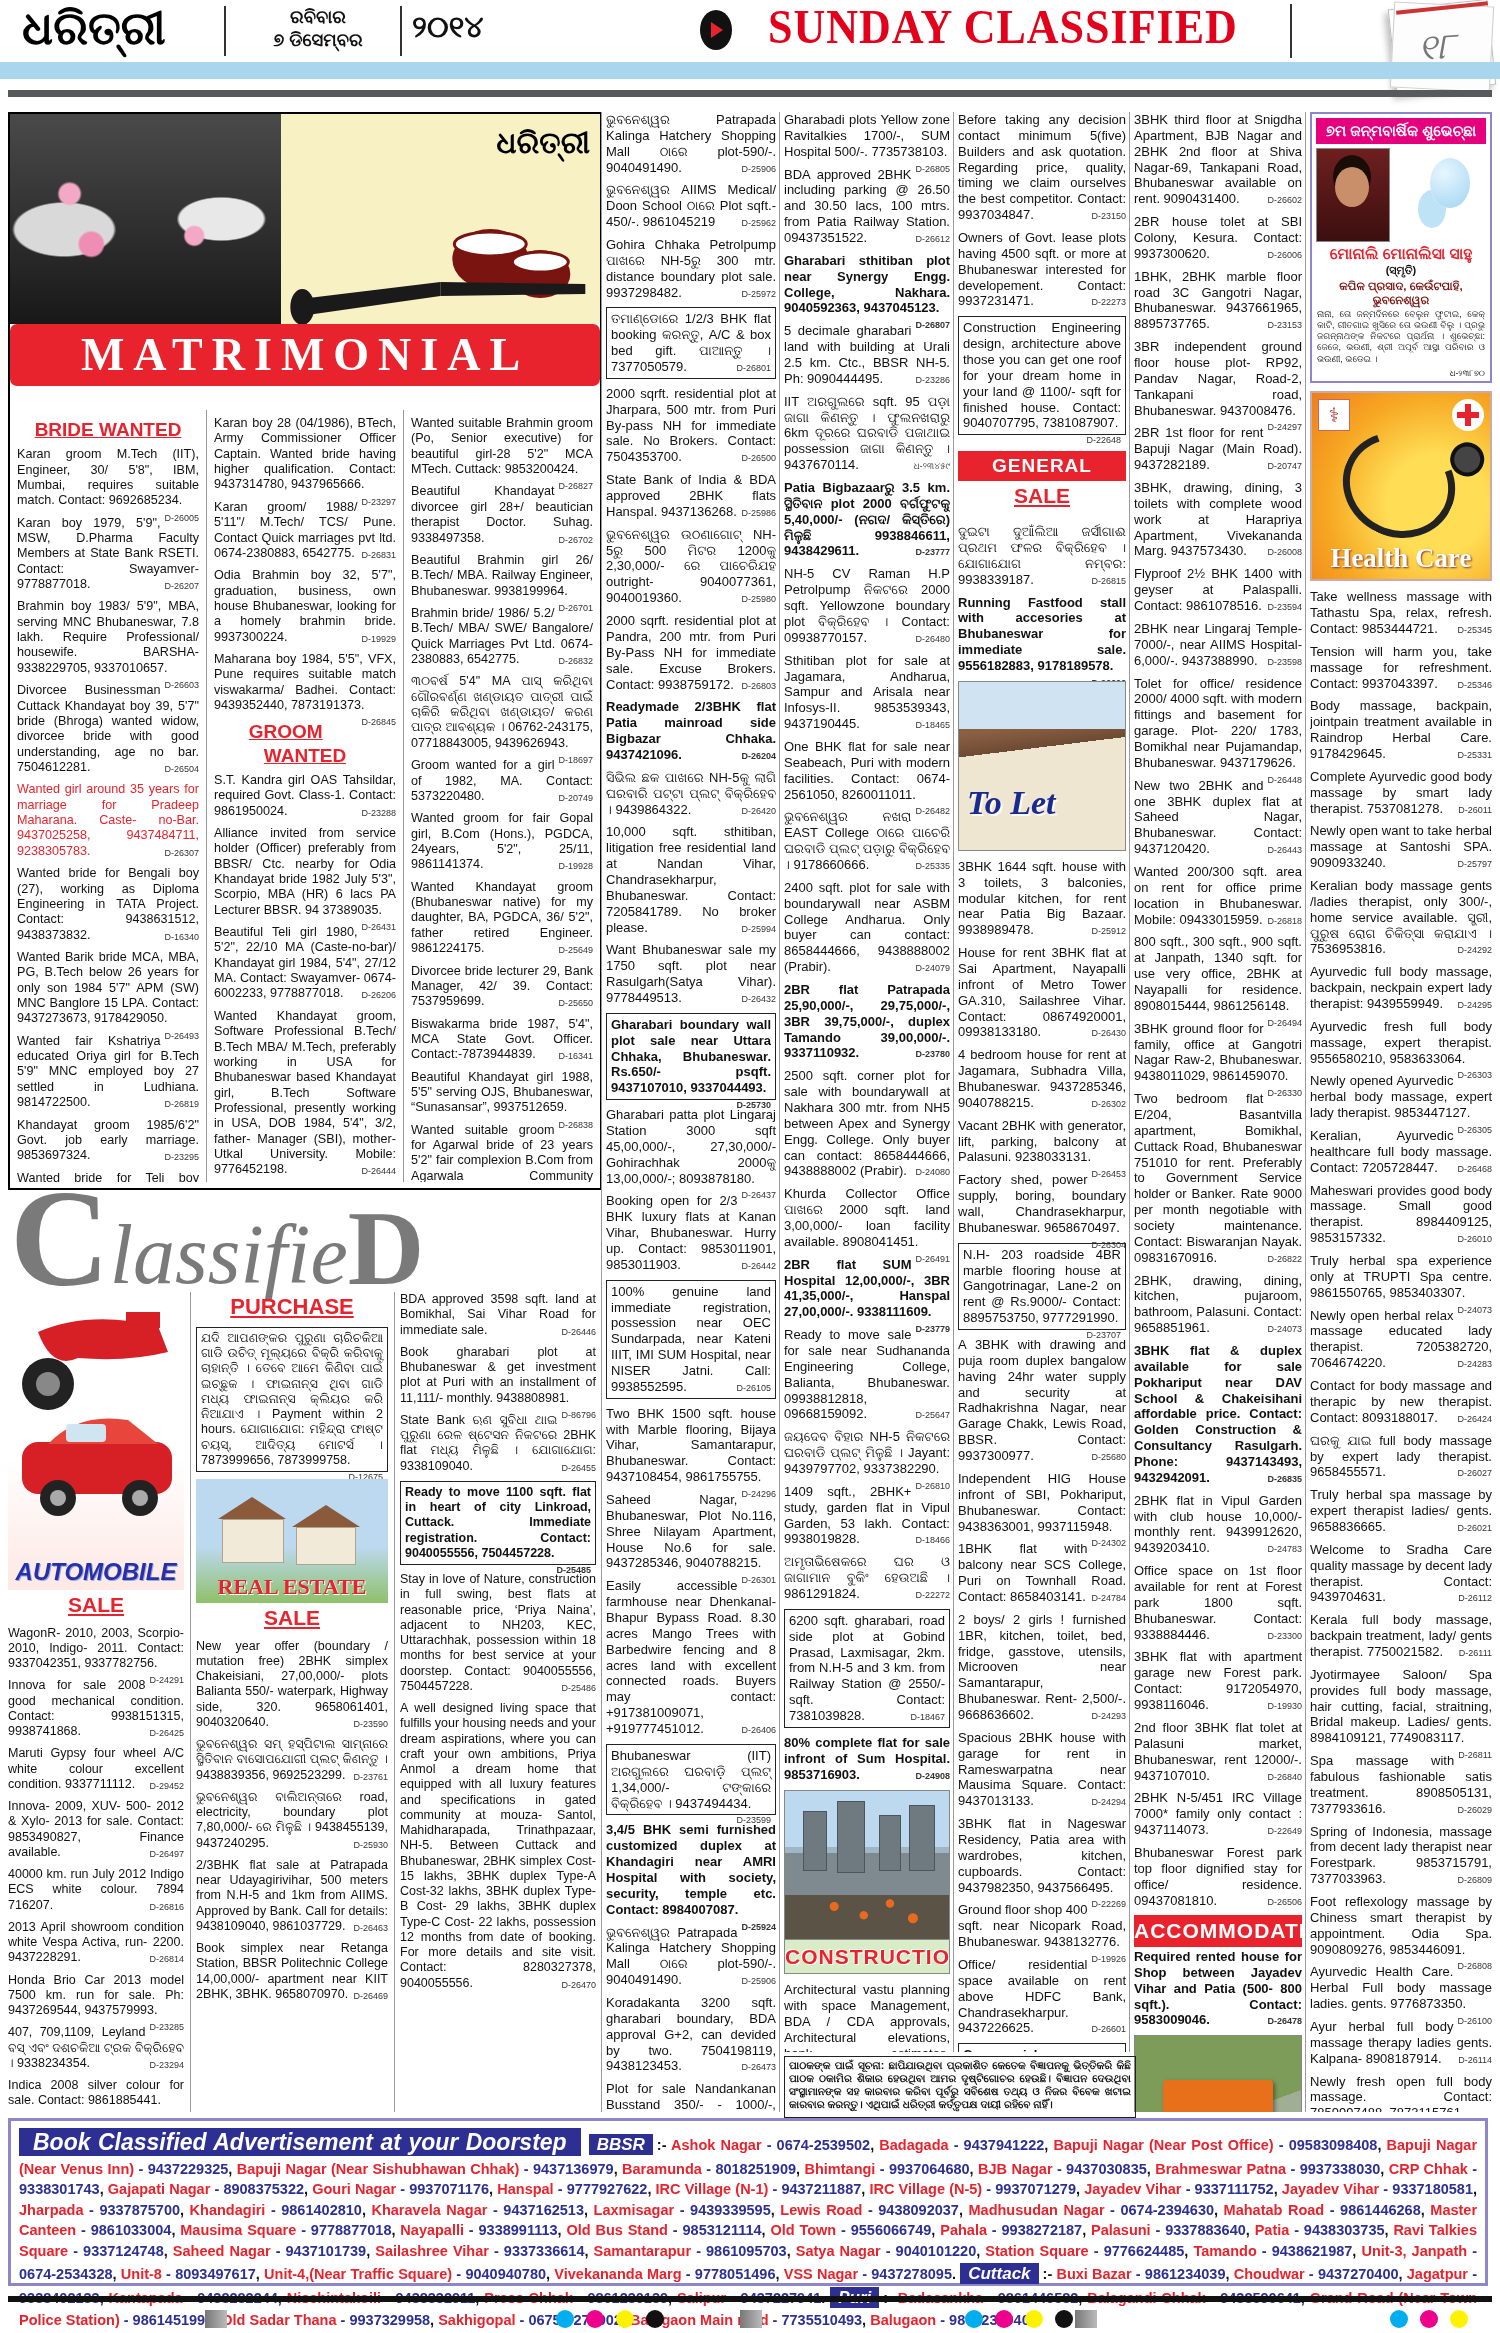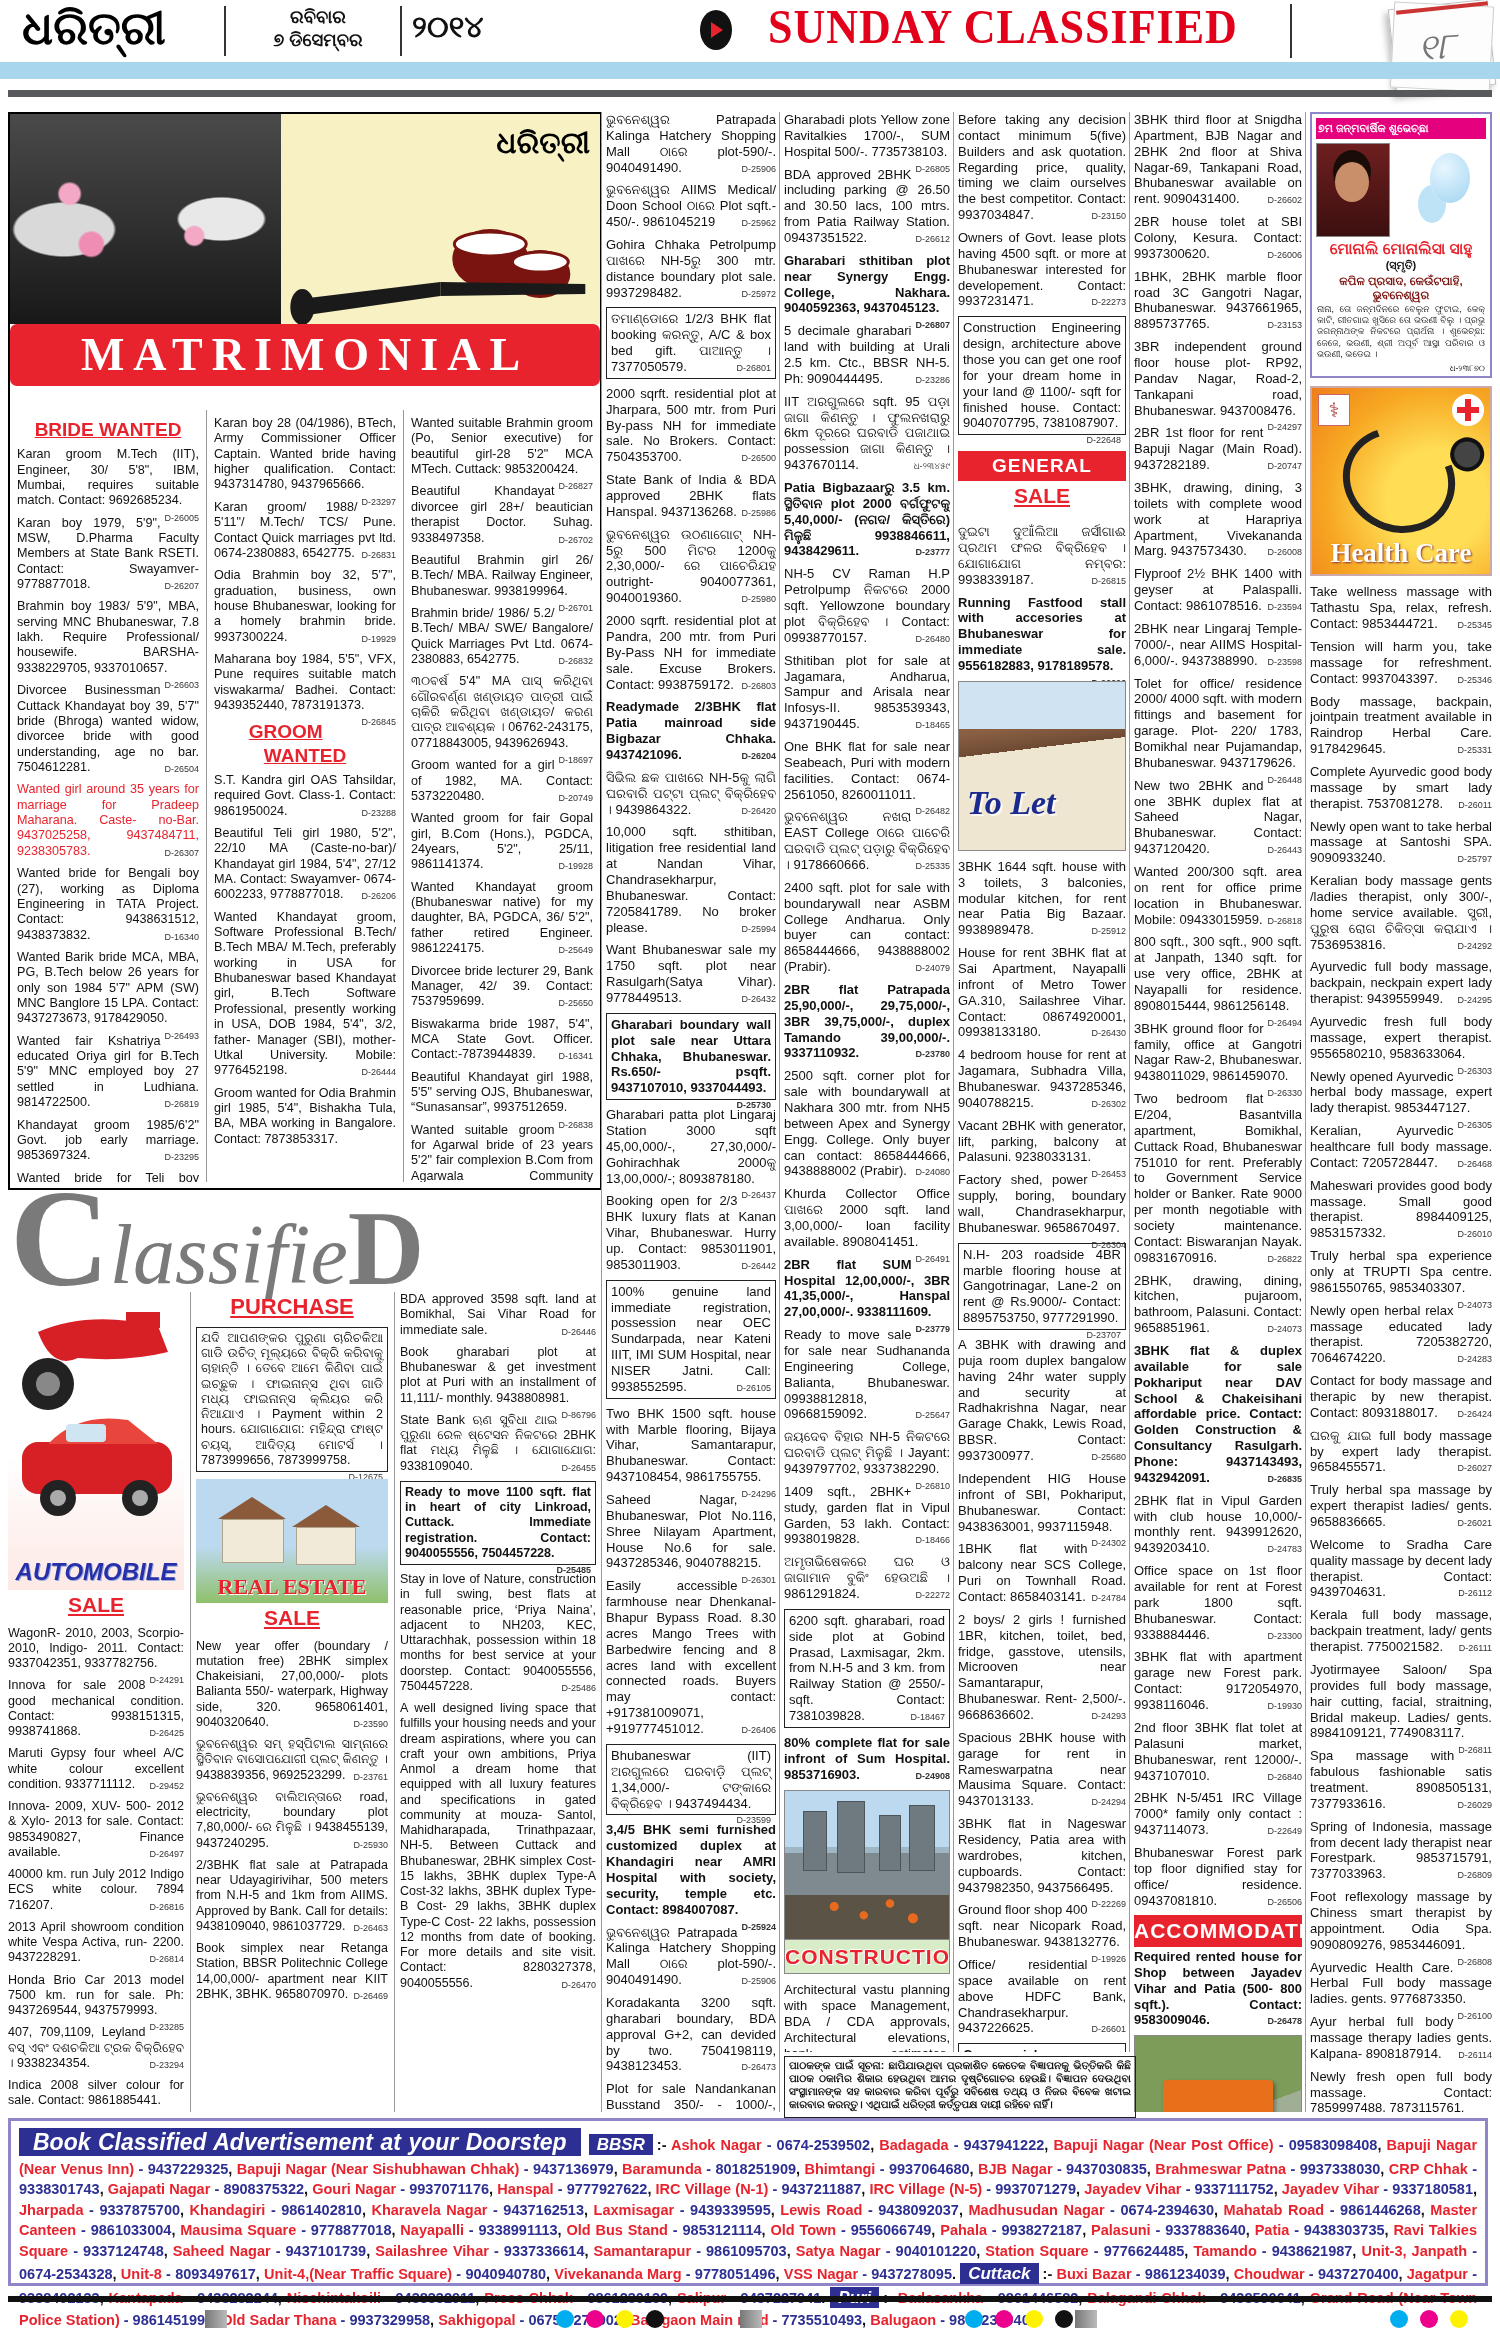--- a/index.html
+++ b/index.html
@@ -85,21 +85,21 @@
                border:1px solid #888;border-top:none;text-shadow:1px 1px 0 #fff,-1px -1px 0 #fff;letter-spacing:1px;}
   .blk-accom{font-size:21px;}
   .blk-packers{height:194px;margin:4px 0 8px 0;position:relative;border:1px solid #888;background:
       linear-gradient(160deg,#7d9c5a 0 45%,#9fae94 45% 55%,#8e8e8e 55%);overflow:hidden;}
   .truck{position:absolute;left:28px;top:44px;width:110px;height:84px;background:#e8701a;border-radius:4px;box-shadow:2px 2px 4px rgba(0,0,0,.4);}
   .truck:before{content:"";position:absolute;left:-22px;bottom:0;width:24px;height:46px;background:#d8590f;border-radius:4px 0 0 3px;}
   .truck:after{content:"";position:absolute;left:-18px;bottom:-10px;width:16px;height:16px;background:#222;border-radius:50%;
                box-shadow:28px 0 0 #222,62px 0 0 #222,96px 0 0 #222;}
   
   .bday{border:2px solid #8f86c9;background:#fff;margin-bottom:8px;}
-  .bday-head{background:#e5007d;color:#fff;font-weight:bold;font-size:11px;padding:4px 2px;margin:4px;}
+  .bday-head{background:#e5007d;color:#fff;font-weight:bold;text-align:center;font-size:15px;padding:4px 8px;margin:4px;}
   .bday-body{display:flex;padding:0 4px;}
   .bday-photo{width:72px;height:92px;background:linear-gradient(#6e1f1f,#3c0f0f);border:1px solid #888;position:relative;}
   .bday-photo:after{content:"";position:absolute;left:18px;top:18px;width:34px;height:40px;border-radius:50%;background:#c98e6a;box-shadow:0 -10px 0 2px #1a0d08;}
   .balloons{flex:1;position:relative;}
   .balloons:before{content:"";position:absolute;right:16px;top:10px;width:40px;height:50px;border-radius:50%;
       background:radial-gradient(circle at 35% 30%,#e8f6ff,#9fd4f0);box-shadow:-18px 26px 0 -6px #bfe3f6;}
   .bday-name{color:#e8232d;font-weight:bold;text-align:center;font-size:15.5px;margin-top:3px;}
   .bday-sub{text-align:center;font-size:11px;font-weight:bold;}
   .bday-addr{text-align:center;font-size:11.5px;font-weight:bold;color:#7a1410;margin:1px 0 2px 0;}
   .bday-msg{font-size:9px;text-align:justify;padding:0 5px 3px 5px;line-height:1.25;}
@@ -188,20 +188,21 @@
           <div class="ad"><span>Khandayat groom 1985/6'2" Govt. job early marriage. 9853697324.</span><span class="adid">D-23295</span></div>
           <div class="ad"><span>Wanted bride for Teli boy working at MNC, Cuttack. 7873242988, 9437171621.</span></div>
         </div>
       <div class="mcol" id="m2">
           <div class="ad"><span>Karan boy 28 (04/1986), BTech, Army Commissioner Officer Captain. Wanted bride having higher qualification. Contact: 9437314780, 9437965666.</span><span class="adid">D-23297</span></div>
           <div class="ad"><span>Karan groom/ 1988/ 5'11"/ M.Tech/ TCS/ Pune. Contact Quick marriages pvt ltd. 0674-2380883, 6542775.</span><span class="adid">D-26831</span></div>
           <div class="ad"><span>Odia Brahmin boy 32, 5'7", graduation, business, own house Bhubaneswar, looking for a homely brahmin bride. 9937300224.</span><span class="adid">D-19929</span></div>
           <div class="ad"><span>Maharana boy 1984, 5'5", VFX, Pune requires suitable match viswakarma/ Badhei. Contact: 9439352440, 7873191373.</span><span class="adid">D-26845</span></div>
           <div class="adh">GROOM WANTED</div>
           <div class="ad"><span>S.T. Kandra girl OAS Tahsildar, required Govt. Class-1. Contact: 9861950024.</span><span class="adid">D-23288</span></div>
+          <div class="ad"><span>Alliance invited from service holder (Officer) preferably from BBSR/ Ctc. nearby for Odia Khandayat bride 1982 July 5'3", Scorpio, MBA (HR) 6 lacs PA Lecturer BBSR. 94 37389035.</span><span class="adid">D-26431</span></div>
           <div class="ad"><span>Beautiful Teli girl 1980, 5'2", 22/10 MA (Caste-no-bar)/ Khandayat girl 1984, 5'4", 27/12 MA. Contact: Swayamver- 0674- 6002233, 9778877018.</span><span class="adid">D-26206</span></div>
           <div class="ad"><span>Wanted Khandayat groom, Software Professional B.Tech/ B.Tech MBA/ M.Tech, preferably working in USA for Bhubaneswar based Khandayat girl, B.Tech Software Professional, presently working in USA, DOB 1984, 5'4", 3/2, father- Manager (SBI), mother- Utkal University. Mobile: 9776452198.</span><span class="adid">D-26444</span></div>
           <div class="ad"><span>Groom wanted for Odia Brahmin girl 1985, 5'4", Bishakha Tula, BA, MBA working in Bangalore. Contact: 7873853317.</span></div>
         </div>
       <div class="mcol" id="m3">
           <div class="ad"><span>Wanted suitable Brahmin groom (Po, Senior executive) for beautiful girl-28 5'2" MCA MTech. Cuttack: 9853200424.</span><span class="adid">D-26827</span></div>
           <div class="ad"><span>Beautiful Khandayat divorcee girl 28+/ beautician therapist Doctor. Suhag. 9338497358.</span><span class="adid">D-26702</span></div>
           <div class="ad"><span>Beautiful Brahmin girl 26/ B.Tech/ MBA. Railway Engineer, Bhubaneswar. 9938199964.</span><span class="adid">D-26701</span></div>
           <div class="ad"><span>Brahmin bride/ 1986/ 5.2/ B.Tech/ MBA/ SWE/ Bangalore/ Quick Marriages Pvt Ltd. 0674-2380883, 6542775.</span><span class="adid">D-26832</span></div>
           <div class="ad"><span>୩୦ବର୍ଷ 5'4" MA ପାସ୍ କରିଥିବା ଗୌରବର୍ଣ୍ଣ ଖଣ୍ଡାୟତ ପାତ୍ରୀ ପାଇଁ ଚାକିରି କରିଥିବା ଖଣ୍ଡାୟତ/ କରଣ ପାତ୍ର ଆବଶ୍ୟକ । 06762-243175, 07718843005, 9439626943.</span><span class="adid">D-18697</span></div>

